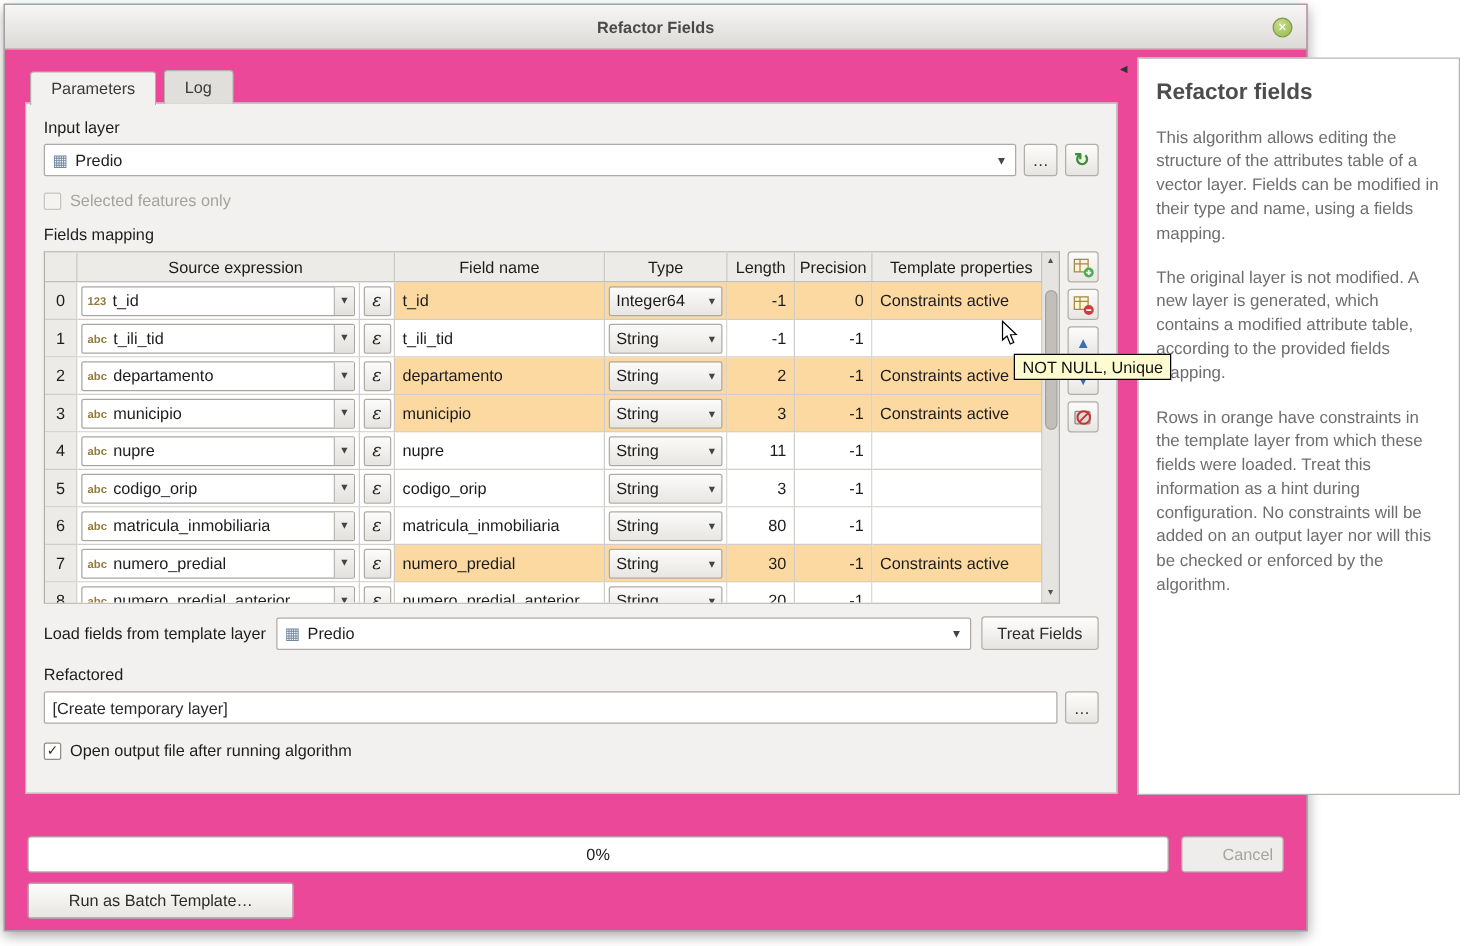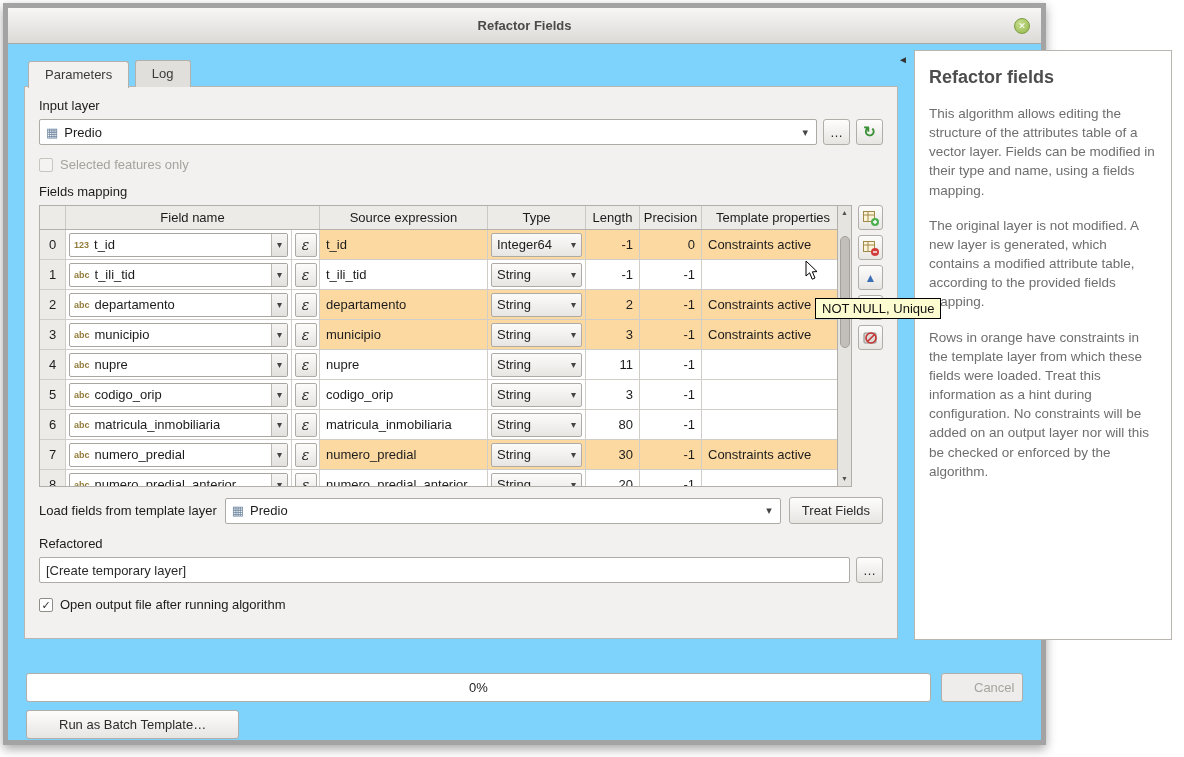--- a/index.html
+++ b/index.html
@@ -1,17 +1,17 @@
 <!DOCTYPE html>
 <html><head>
 <meta charset="utf-8">
 <style>
   * { box-sizing: border-box; margin: 0; padding: 0; }
   html,body { width:1184px; height:757px; background:#ffffff; font-family:"Liberation Sans", sans-serif; font-size:13px; color:#1c1c1c; }
-  .window { position:absolute; left:3px; top:3px; width:1043px; height:742px; background:#7dd3fc; border:5px solid #a3a3a3; box-shadow:0 4px 10px rgba(0,0,0,.35); }
+  .window { position:absolute; left:3px; top:3px; width:1043px; height:742px; background:#ec4899; border:1px solid #a3a3a3; box-shadow:0 4px 10px rgba(0,0,0,.35); }
 
   
   .titlebar { position:absolute; left:0; top:0; right:0; height:36px; background:linear-gradient(#f7f6f5,#dcdad7); border-bottom:1px solid #aba8a3; display:flex; align-items:center; justify-content:center; }
   .titlebar .title { font-weight:bold; color:#4a4a4a; }
   .close-btn { position:absolute; right:11px; top:10px; width:16px; height:16px; border-radius:50%; background:radial-gradient(circle at 35% 30%, #c6dd8a, #95b84f); border:1px solid #7d9b3e; color:#ffffff; font-size:9px; line-height:14px; text-align:center; cursor:pointer; }
 
   
   .left-area { position:absolute; left:16px; top:52px; width:874px; }
   .tabs { position:relative; height:27px; z-index:2; padding-left:4px; }
   .tab { display:inline-block; height:27px; line-height:26px; padding:0 16px; border:1px solid #b4b1ac; border-bottom:none; border-radius:3px 3px 0 0; background:#e1dfdc; color:#3a3a3a; margin-right:2px; cursor:pointer; }
@@ -82,21 +82,21 @@
   .right-btns { display:flex; gap:10px; }
   .btn.primary { border:1px solid #4e92d2; box-shadow:0 0 0 1px #9cc3e8; }
 
   
   .collapse-arrow { position:absolute; left:890px; top:46px; font-size:10px; color:#333; cursor:pointer; }
   .help-panel { position:absolute; left:906px; top:42px; width:258px; height:590px; background:#ffffff; border:1px solid #b9b6b1; padding:16px 14px; overflow:hidden; }
   .help-panel h2 { font-size:18px; color:#4d4d4d; margin-bottom:16px; }
   .help-panel p { color:#6e6e6e; font-size:13.5px; line-height:1.42; margin-bottom:16px; }
 
   
-  .tooltip { position:absolute; left:807px; top:290px; background:#fdfbd0; border:1px solid #000000; padding:2px 6px; font-size:13px; color:#111; z-index:40; white-space:nowrap; }
+  .tooltip { position:absolute; left:807px; top:279px; background:#fdfbd0; border:1px solid #000000; padding:2px 6px; font-size:13px; color:#111; z-index:40; white-space:nowrap; }
   .cursor { position:absolute; left:797px; top:252px; z-index:50; }
 
   svg.icon { display:block; }
 </style>
 </head>
 <body>
 
 <div class="window">
 
   <div class="titlebar">
@@ -126,22 +126,22 @@
         <span class="checkbox"></span>
         <span>Selected features only</span>
       </div>
 
       <div class="field-label">Fields mapping</div>
 
       <div class="table-zone">
         <div class="ftable">
           <div class="thead">
             <div class="hcell"></div>
+            <div class="hcell">Source expression</div>
             <div class="hcell">Field name</div>
-            <div class="hcell">Source expression</div>
             <div class="hcell">Type</div>
             <div class="hcell">Length</div>
             <div class="hcell">Precision</div>
             <div class="hcell">Template properties</div>
           </div>
           <div class="tbody">
               <div class="trow constrained">
     <div class="cell c-num">
       <span>0</span>
     </div>

